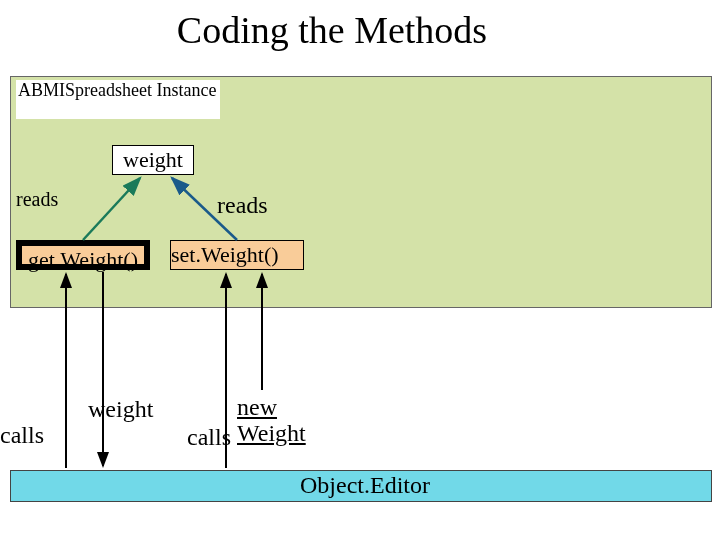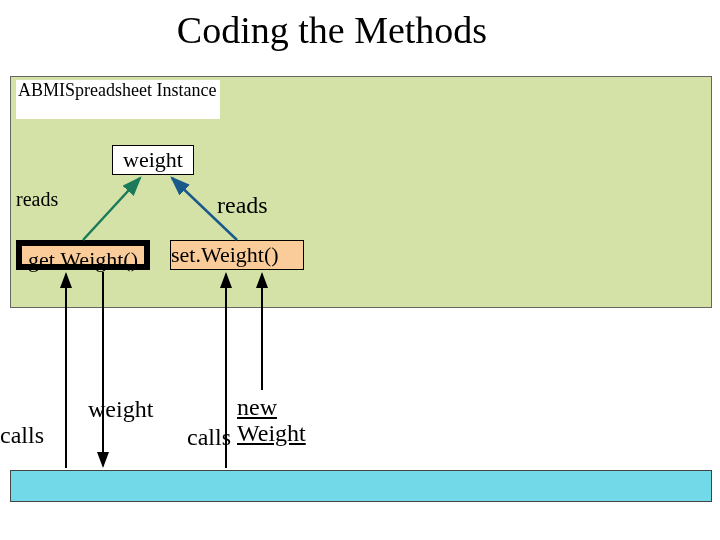--- a/index.html
+++ b/index.html
@@ -166,20 +166,21 @@
 
   <div class="calls-left">calls</div>
   <div class="weight-ret">weight</div>
   <div class="calls-mid">calls</div>
   <div class="new-weight">
     <span>new</span><br>
     <span>Weight</span>
   </div>
 
   <div class="object-editor"></div>
+  <div class="object-editor-label">Object.Editor</div>
 
   <svg class="arrows" viewBox="0 0 720 540">
     <defs>
       <marker id="arr-green" markerWidth="10" markerHeight="10" refX="7" refY="3" orient="auto" markerUnits="strokeWidth">
         <path d="M0,0 L8,3 L0,6 Z" fill="#1a7a5a"></path>
       </marker>
       <marker id="arr-blue" markerWidth="10" markerHeight="10" refX="7" refY="3" orient="auto" markerUnits="strokeWidth">
         <path d="M0,0 L8,3 L0,6 Z" fill="#1a5a8a"></path>
       </marker>
       <marker id="arr-black" markerWidth="10" markerHeight="10" refX="7" refY="3" orient="auto" markerUnits="strokeWidth">

